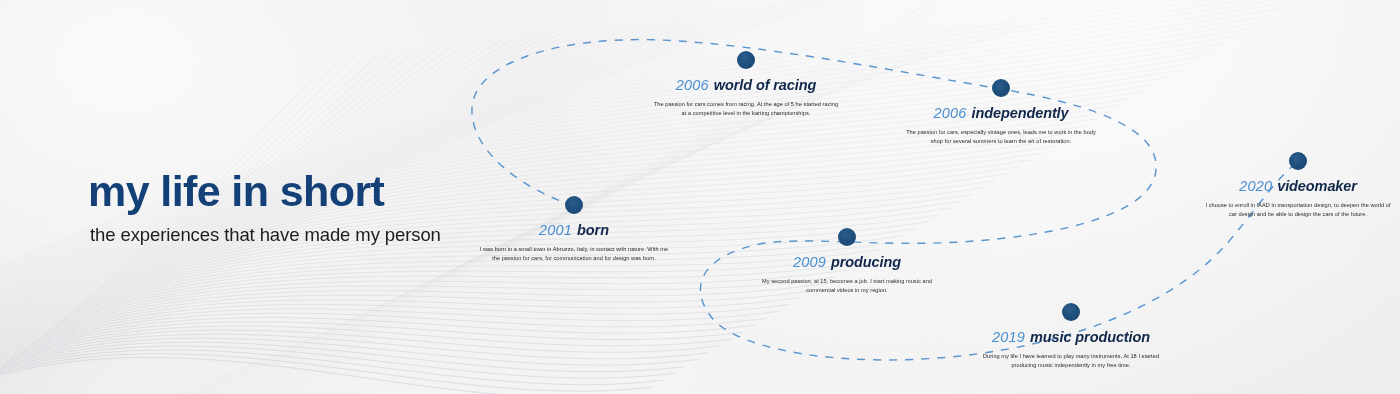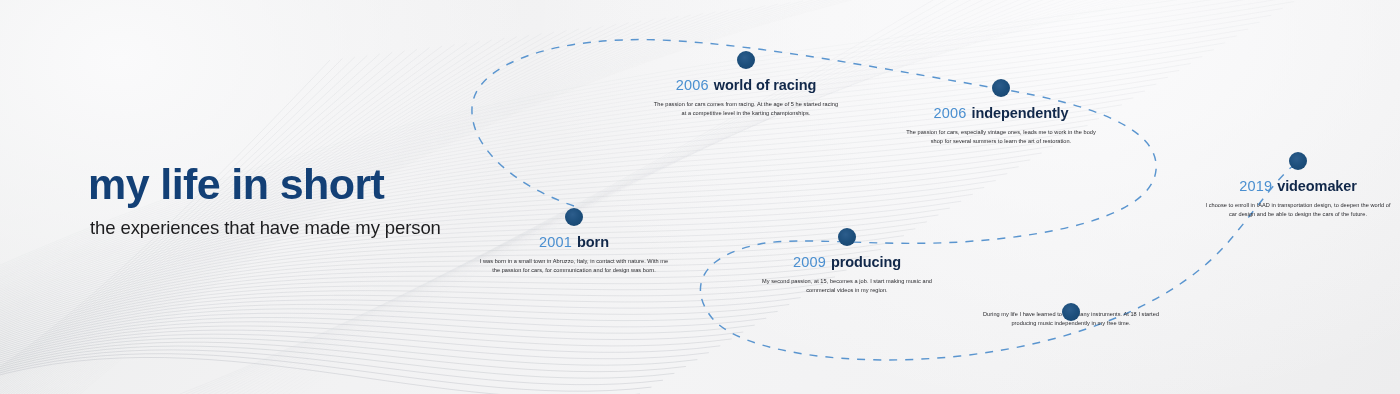--- a/index.html
+++ b/index.html
@@ -30,21 +30,21 @@
     background:
       radial-gradient(ellipse 900px 620px at 1080px 30px, #fbfbfc 0%, rgba(251,251,252,0) 62%),
       radial-gradient(ellipse 700px 520px at 120px 60px, #fafafb 0%, rgba(250,250,251,0) 60%),
       linear-gradient(118deg, #eceded 0%, #f1f1f2 26%, #f4f4f5 52%, #f2f2f3 74%, #ededee 100%);
     pointer-events: none;
   }
   
   #headline-block {
     position: absolute;
     left: 88px;
-    top: 163px;
+    top: 170px;
   }
   #page-title {
     margin: 0;
     font-size: 43px;
     line-height: 1.0;
     font-weight: 700;
     letter-spacing: -0.6px;
     color: #134076;
     white-space: nowrap;
   }
@@ -98,28 +98,28 @@
   }
   .milestone-desc {
     margin: 7px auto 0;
     width: 190px;
     font-size: 5.6px;
     line-height: 1.62;
     color: #2a2a2e;
     letter-spacing: 0.05px;
   }
   
-  #ms-born        { left: 574px; top: 208px; }
+  #ms-born        { left: 574px; top: 196px; }
   #ms-racing      { left: 746px; top: 51px;  }
   #ms-coach       { left: 1001px; top: 79px; }
   #ms-video       { left: 847px; top: 228px; }
   #ms-music       { left: 1071px; top: 303px; }
   #ms-university  { left: 1298px; top: 152px; }
 
-  .milestone-heading-wrap { padding-top: 26px; }
+  .milestone-heading-wrap { padding-top: 26px; font-style: italic; }
 </style>
 </head>
 <body>
 
 <div id="canvas">
 
   <div id="bg-wash"></div>
 
   <svg id="bg-texture" viewBox="0 0 1400 394" preserveAspectRatio="none">
     <defs>
@@ -526,26 +526,31 @@
     <div class="milestone-heading-wrap">
       <div class="milestone-heading">
         <span class="milestone-year">2009</span><span class="milestone-label">producing</span>
       </div>
     </div>
     <div class="milestone-desc">My second passion, at 15, becomes a job. I start making music and commercial videos in my region.</div>
   </div>
 
   <div class="milestone" id="ms-music">
     <div class="milestone-dot"></div>
+    <div class="milestone-heading-wrap">
+      <div class="milestone-heading">
+        <span class="milestone-year">2019</span><span class="milestone-label">music production</span>
+      </div>
+    </div>
     <div class="milestone-desc">During my life I have learned to play many instruments. At 18 I started producing music independently in my free time.</div>
   </div>
 
   <div class="milestone" id="ms-university">
     <div class="milestone-dot"></div>
     <div class="milestone-heading-wrap">
       <div class="milestone-heading">
-        <span class="milestone-year">2019</span><span class="milestone-label">videomaker</span>
+        <span class="milestone-year">2020</span><span class="milestone-label">videomaker</span>
       </div>
     </div>
     <div class="milestone-desc">I choose to enroll in IAAD in transportation design, to deepen the world of car design and be able to design the cars of the future.</div>
   </div>
 
 </div>
 
 </body></html>

